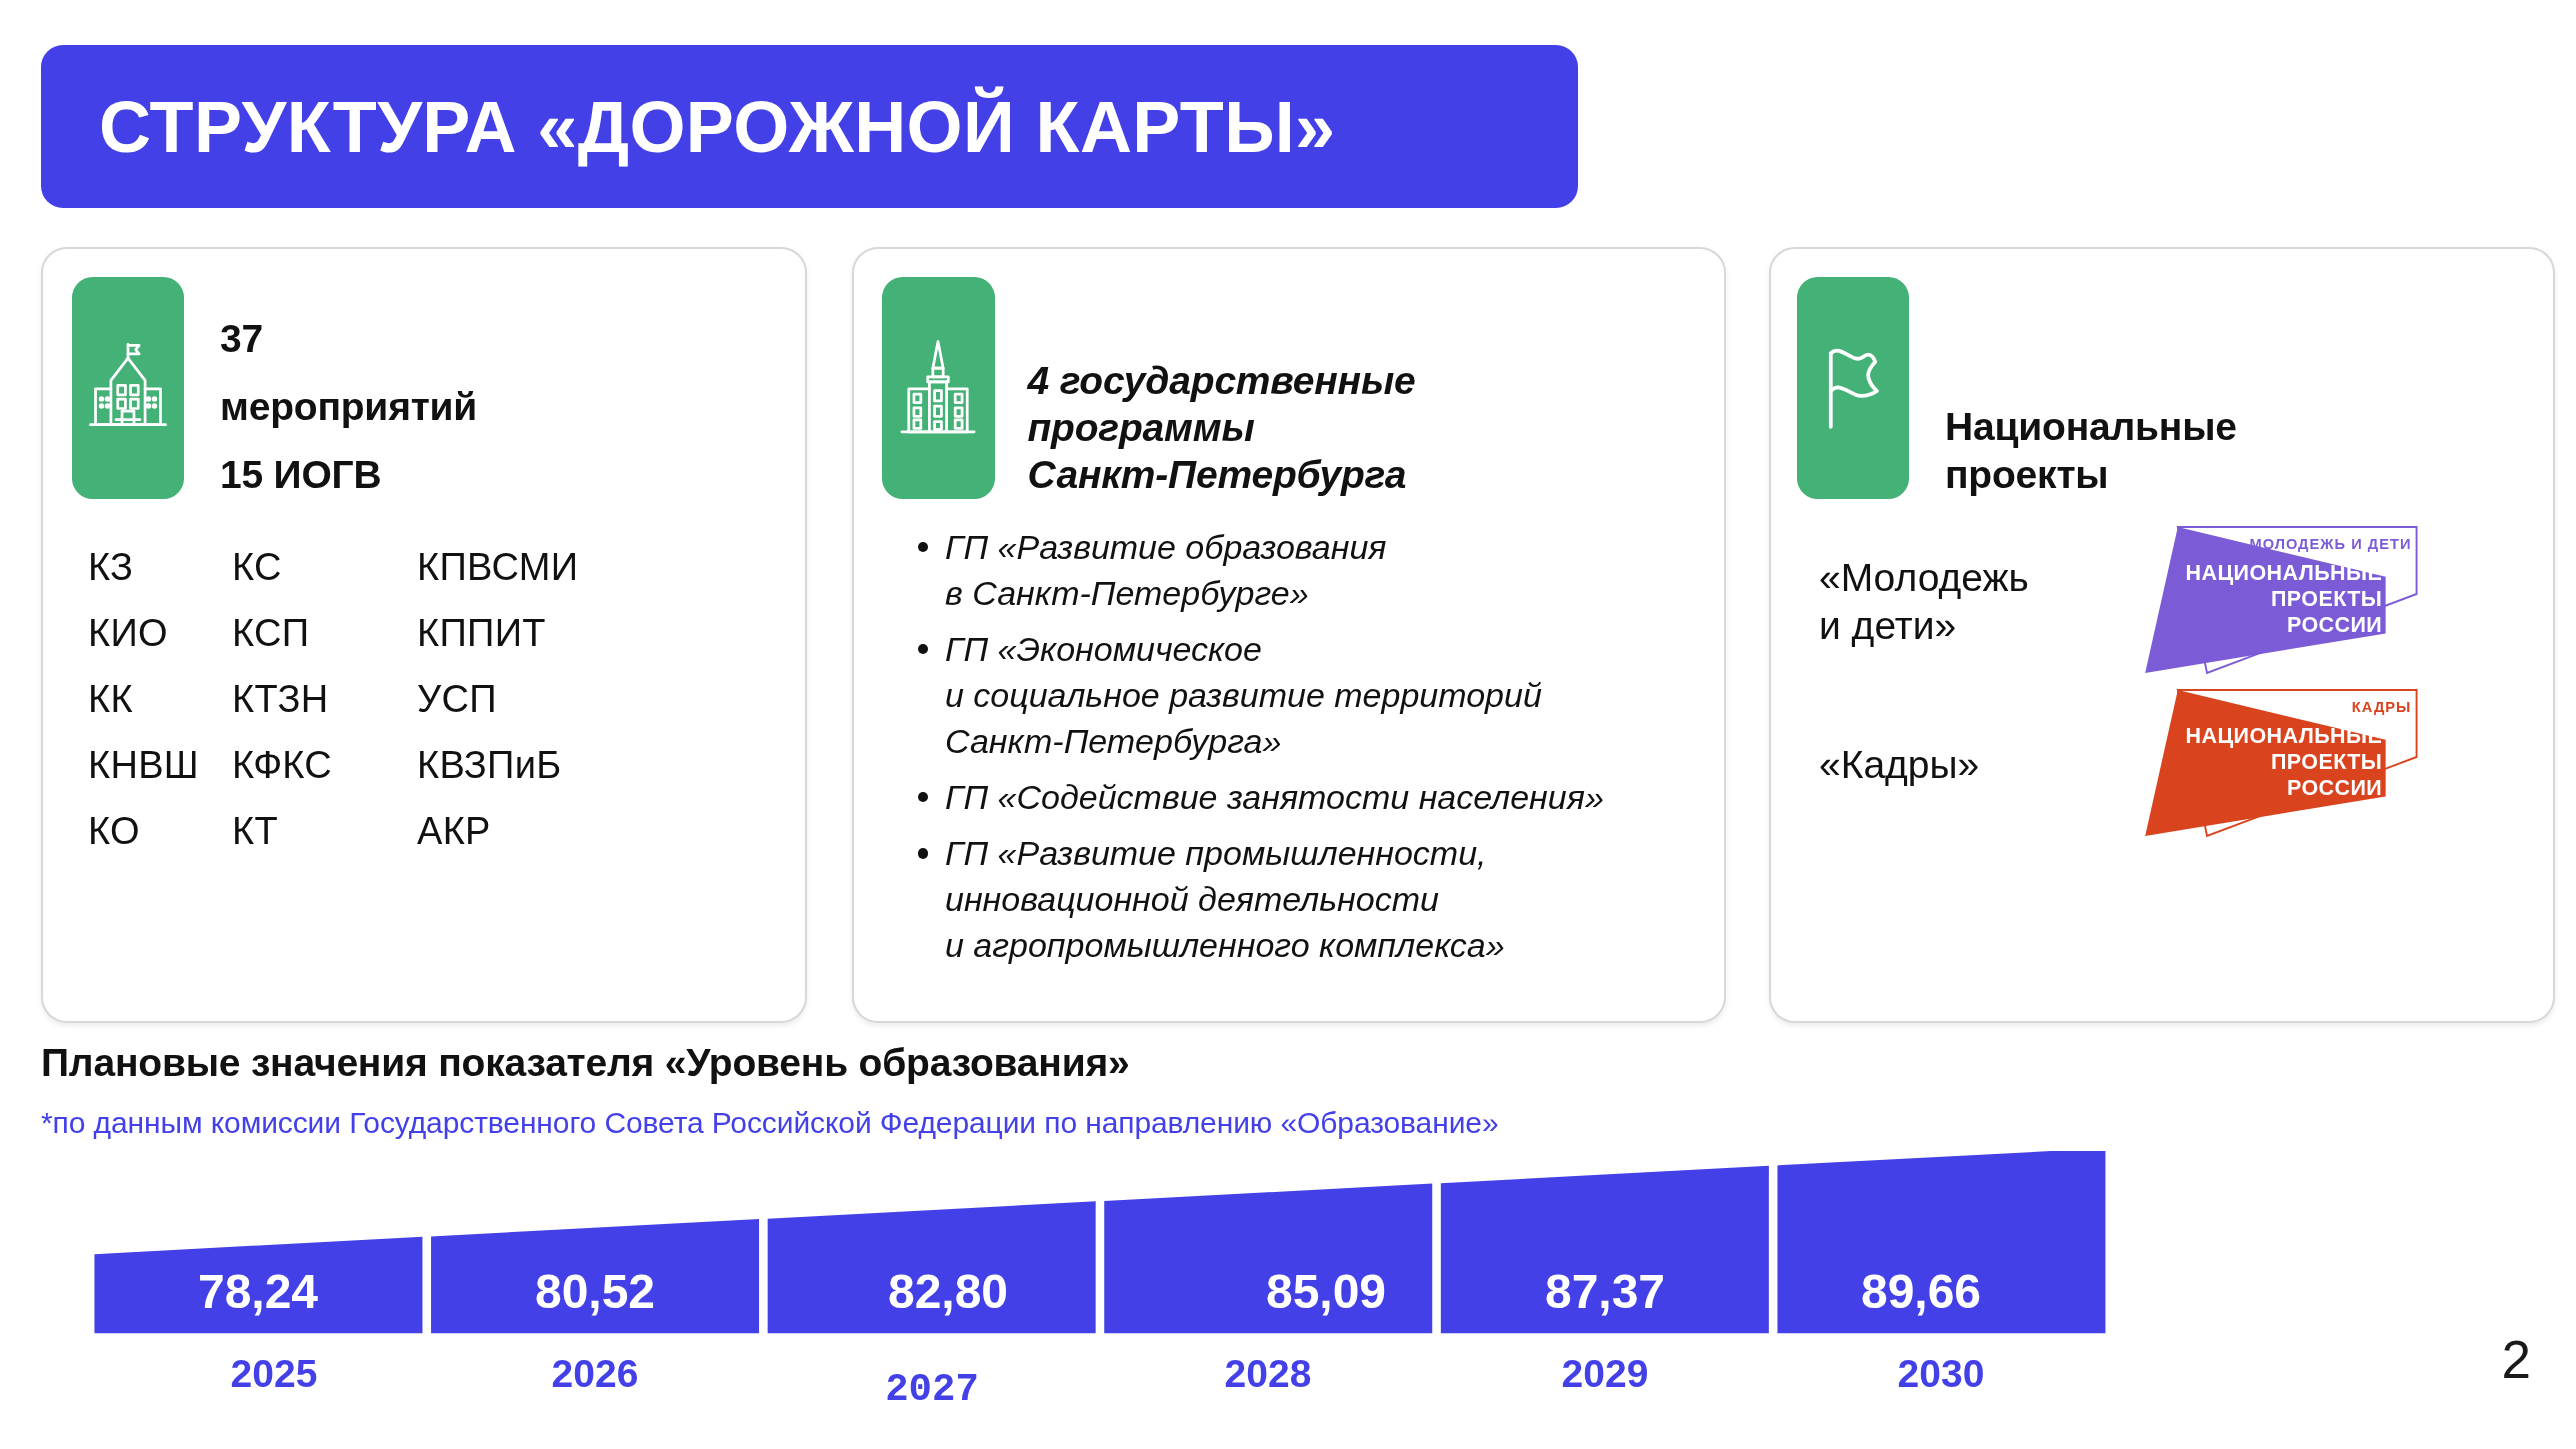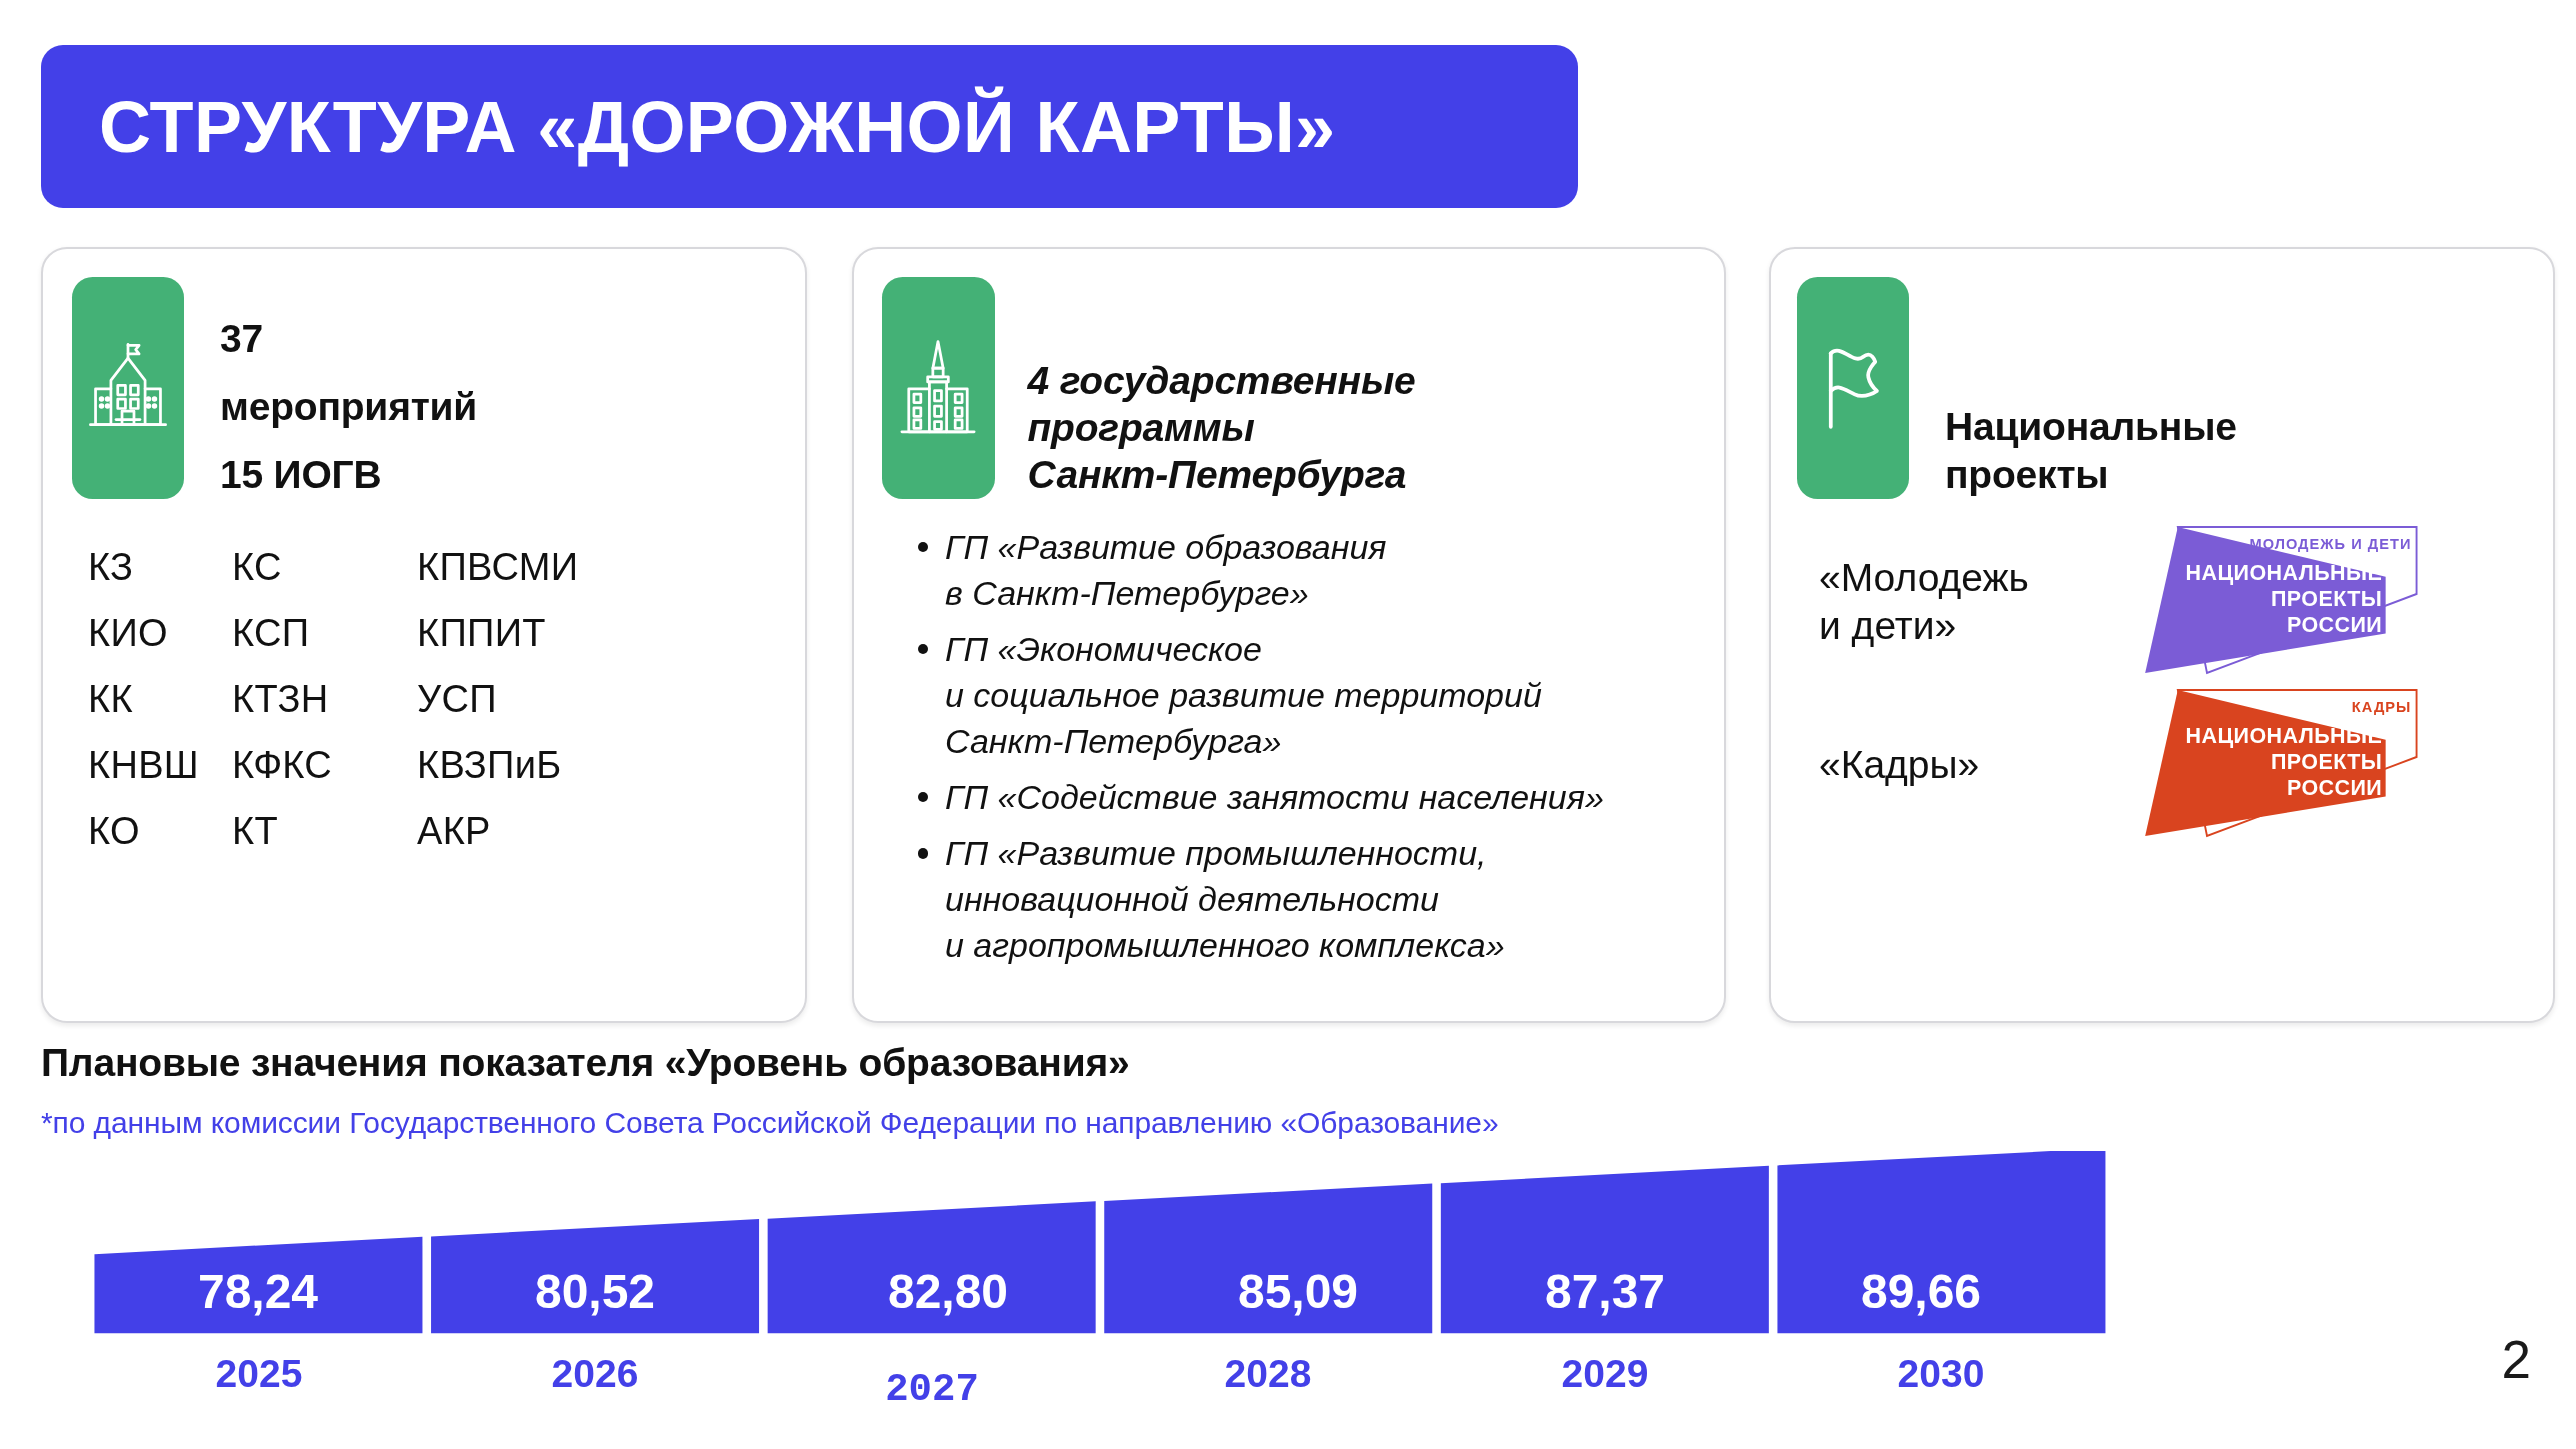--- a/index.html
+++ b/index.html
@@ -276,26 +276,26 @@
     <svg id="chart-svg" width="2576" height="299" viewBox="0 0 3000 348">
         <polygon points="110,120 492,99.86054421768708 492,212 110,212" fill="#4340e8"></polygon>
         <polygon points="502,99.33333333333334 884,79.19387755102042 884,212 502,212" fill="#4340e8"></polygon>
         <polygon points="894,78.66666666666669 1276,58.527210884353735 1276,212 894,212" fill="#4340e8"></polygon>
         <polygon points="1286,58 1668,37.86054421768705 1668,212 1286,212" fill="#4340e8"></polygon>
         <polygon points="1678,37.33333333333334 2060,17.19387755102042 2060,212 1678,212" fill="#4340e8"></polygon>
         <polygon points="2070,16.666666666666657 2452,-3.4727891156462647 2452,212 2070,212" fill="#4340e8"></polygon>
       </svg>
     <div id="chart-labels">
         <div class="bar-value" style="left: 94px; width: 328px; top: 113px;">78,24</div>
-        <div class="bar-year" style="left: 95px; width: 328px; top: 201px; text-align: center;">2025</div>
+        <div class="bar-year" style="left: 110px; width: 328px; top: 201px; text-align: center;">2025</div>
         <div class="bar-value" style="left: 431px; width: 328px; top: 113px;">80,52</div>
         <div class="bar-year" style="left: 431px; width: 328px; top: 201px;">2026</div>
         <div class="bar-value" style="left: 768px; width: 328px; top: 113px; padding-left: 16px;">82,80</div>
         <div class="bar-year" style="left: 768px; width: 328px; top: 217px; font-family: Liberation Mono, monospace;">2027</div>
-        <div class="bar-value" style="left: 1104px; width: 388px; top: 113px;">85,09</div>
+        <div class="bar-value" style="left: 1104px; width: 388px; top: 113px; padding-left: 28px;">85,09</div>
         <div class="bar-year" style="left: 1104px; width: 328px; top: 201px;">2028</div>
         <div class="bar-value" style="left: 1441px; width: 328px; top: 113px;">87,37</div>
         <div class="bar-year" style="left: 1441px; width: 328px; top: 201px;">2029</div>
         <div class="bar-value" style="left: 1777px; width: 288px; top: 113px;">89,66</div>
         <div class="bar-year" style="left: 1777px; width: 328px; top: 201px;">2030</div>
       </div>
   </div>
 
   <div class="page-num">2</div>
 </div>

